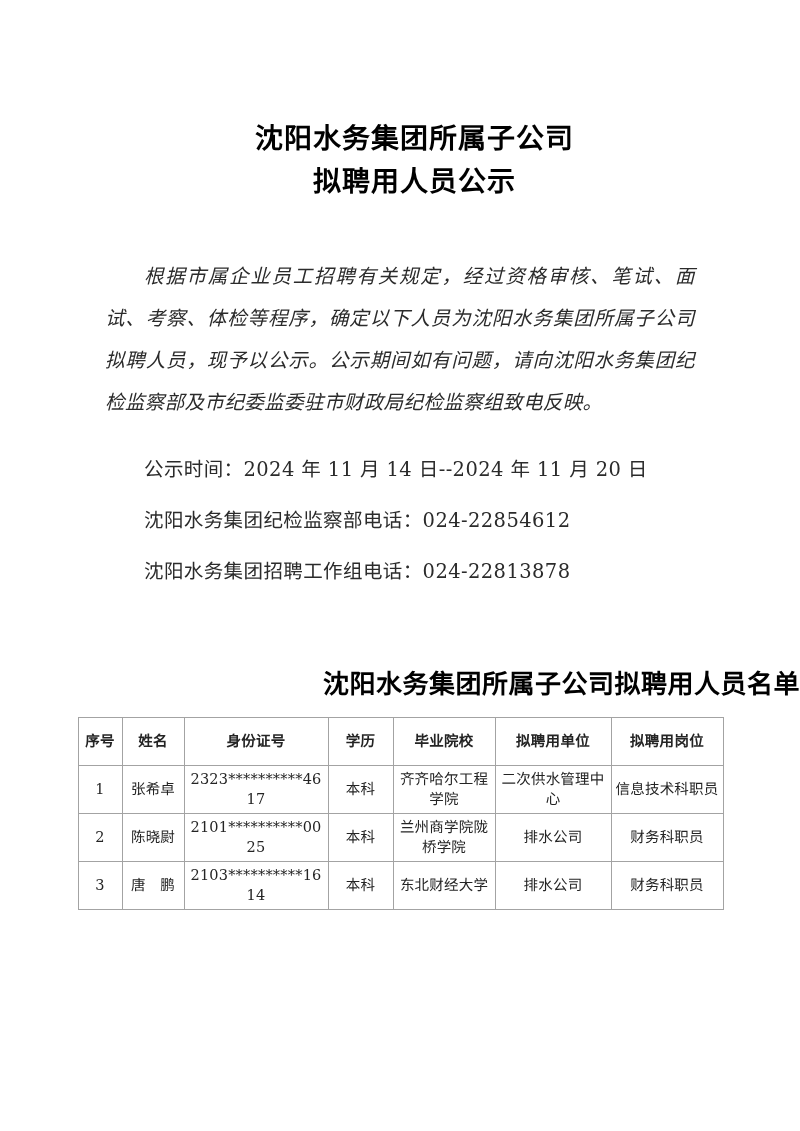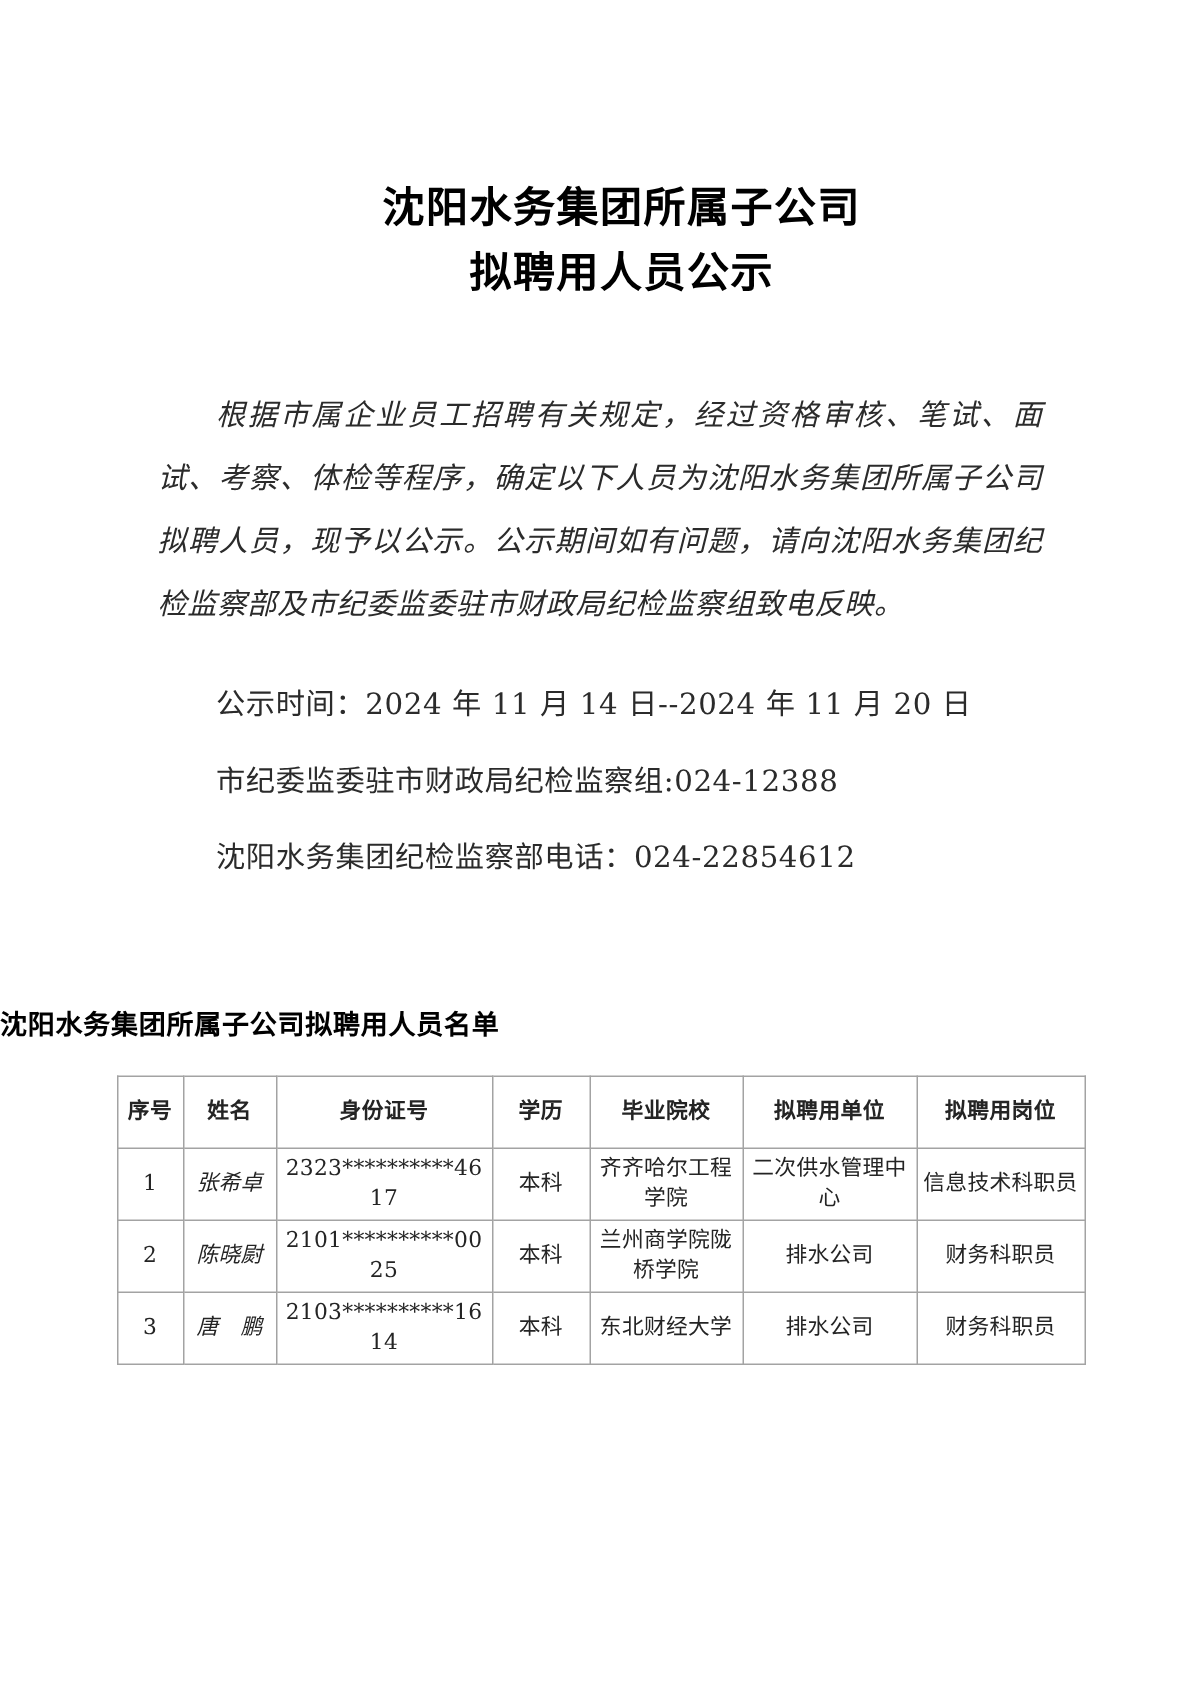--- a/index.html
+++ b/index.html
@@ -68,23 +68,23 @@
     font-size: 19.5px;
     line-height: 51px;
     letter-spacing: 0.4px;
     color: #2b2b2b;
     padding-left: 39px;
     white-space: nowrap;
   }
 
   
   .table-heading {
-    text-align: left;
+    text-align: right;
     font-weight: bold;
-    font-size: 18px;
+    font-size: 26px;
     line-height: 30px;
     color: #000;
     margin: 0;
     padding-top: 72px;
     letter-spacing: 0.5px;
   }
 
   
   .table-wrap {
     width: 645px;
@@ -121,21 +121,20 @@
   td.idnum {
     font-family: "DejaVu Serif", "Liberation Serif", serif;
     letter-spacing: 0px;
     font-size: 14px;
   }
   td.seq {
     font-size: 14.5px;
   }
   td.name {
     letter-spacing: 0.5px;
-    font-style: italic;
   }
   
   col.c-seq    { width: 44px; }
   col.c-name   { width: 62px; }
   col.c-id     { width: 144px; }
   col.c-edu    { width: 65px; }
   col.c-school { width: 102px; }
   col.c-unit   { width: 116px; }
   col.c-post   { width: 112px; }
 </style>
@@ -147,22 +146,22 @@
   <h1 class="doc-title">
     <span class="line">沈阳水务集团所属子公司</span>
     <span class="line">拟聘用人员公示</span>
   </h1>
 
   <div class="body-block">
     <p class="body-para">根据市属企业员工招聘有关规定，经过资格审核、笔试、面试、考察、体检等程序，确定以下人员为沈阳水务集团所属子公司拟聘人员，现予以公示。公示期间如有问题，请向沈阳水务集团纪检监察部及市纪委监委驻市财政局纪检监察组致电反映。</p>
 
     <ul class="contact-list">
       <li class="contact-line">公示时间：2024 年 11 月 14 日--2024 年 11 月 20 日</li>
-      <li class="contact-line">市纪委监委驻市财政局纪检监察组:024-12388</li>
       <li class="contact-line">沈阳水务集团纪检监察部电话：024-22854612</li>
+      <li class="contact-line">沈阳水务集团招聘工作组电话：024-22813878</li>
     </ul>
   </div>
 
   <h2 class="table-heading">沈阳水务集团所属子公司拟聘用人员名单</h2>
 
   <div class="table-wrap">
     <table class="roster">
       <colgroup>
         <col class="c-seq">
           <col class="c-name">

